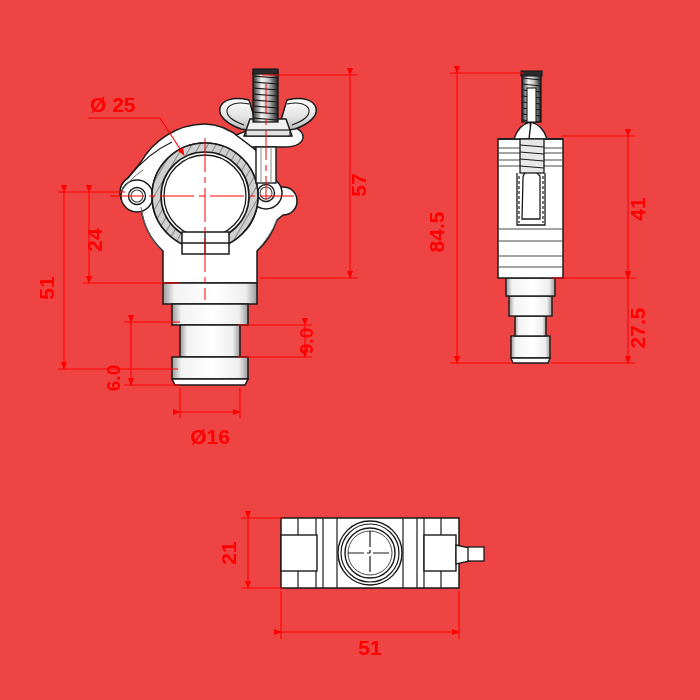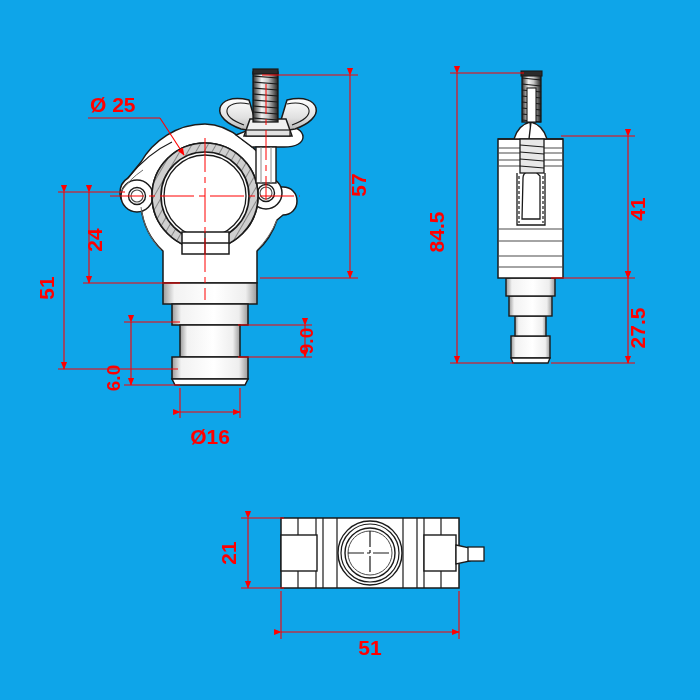--- a/index.html
+++ b/index.html
@@ -10,21 +10,21 @@
   body {
     width: 700px;
     height: 700px;
     font-family: "Liberation Sans", sans-serif;
     overflow: hidden;
   }
   #sheet {
     position: relative;
     width: 700px;
     height: 700px;
-    background: #0ea5e9;
+    background: #ef4444;
   }
   #drawing {
     position: absolute;
     left: 0;
     top: 0;
   }
   text {
     font-family: "Liberation Sans", sans-serif;
   }
   .dimtext {

